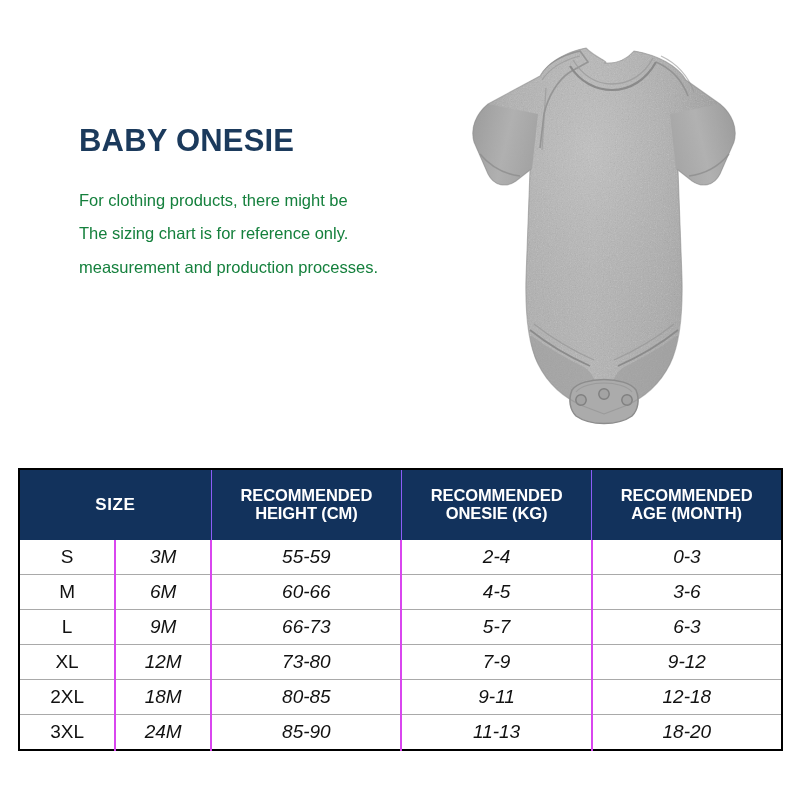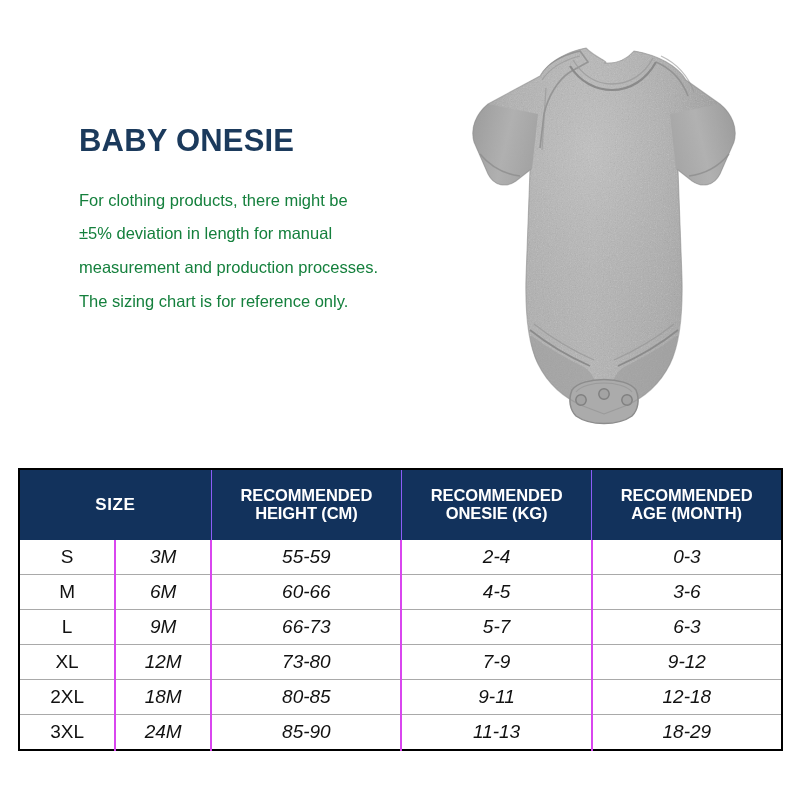--- a/index.html
+++ b/index.html
@@ -106,23 +106,22 @@
   col.c-weight { width: 190px; }
   col.c-age    { width: 190px; }
 </style>
 </head>
 <body>
 
 <div id="text-block">
   <h1 id="page-title">BABY ONESIE</h1>
   <p id="intro-paragraph">
     <span class="intro-line">For clothing products, there might be</span>
-    <span class="intro-line">±5% deviation in length for manual</span>
+    <span class="intro-line">The sizing chart is for reference only.</span>
     <span class="intro-line">measurement and production processes.</span>
-    <span class="intro-line">The sizing chart is for reference only.</span>
   </p>
 </div>
 
 <div id="product-photo">
   <svg viewBox="0 0 368 430" xmlns="http://www.w3.org/2000/svg">
     <defs>
       <linearGradient id="bodyShade" x1="0" y1="0" x2="1" y2="0">
         <stop offset="0%" stop-color="#9E9E9E"></stop>
         <stop offset="14%" stop-color="#AFAFAF"></stop>
         <stop offset="45%" stop-color="#B6B6B6"></stop>
@@ -311,17 +310,17 @@
         <td class="blk-sep">18M</td>
         <td class="blk-sep">80-85</td>
         <td class="blk-sep">9-11</td>
         <td class="blk-sep">12-18</td>
       </tr>
       <tr>
         <td>3XL</td>
         <td class="blk-sep">24M</td>
         <td class="blk-sep">85-90</td>
         <td class="blk-sep">11-13</td>
-        <td class="blk-sep">18-29</td>
+        <td class="blk-sep">18-20</td>
       </tr>
     </tbody>
   </table>
 </div>
 
 </body></html>

